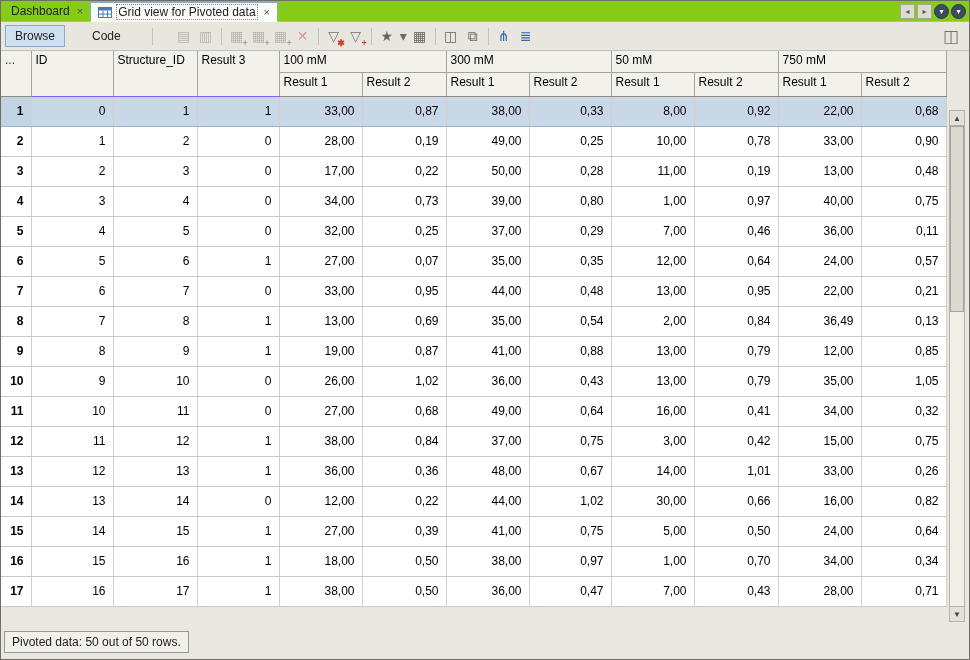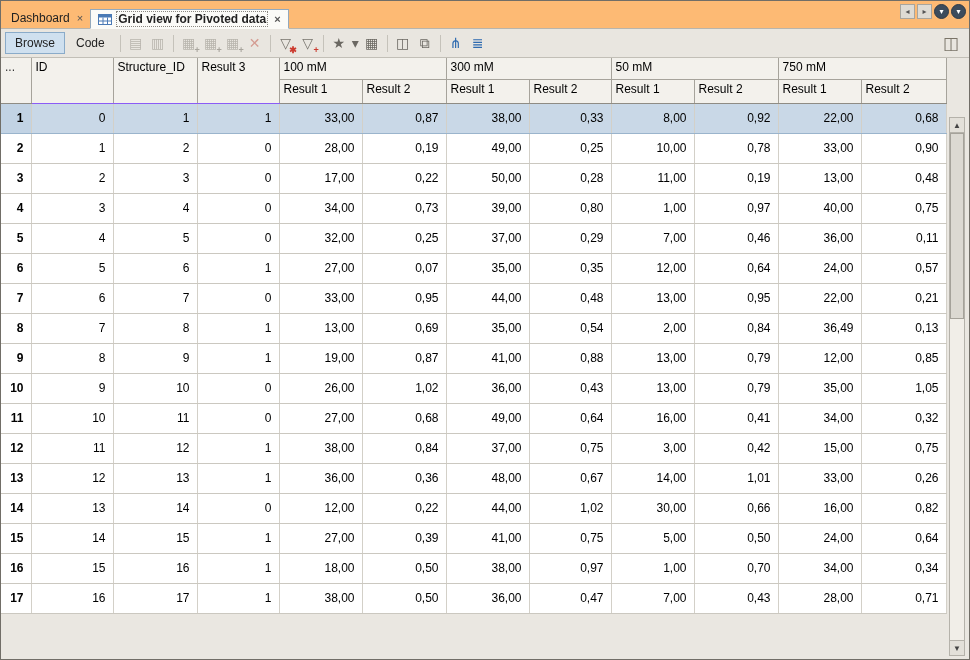--- a/index.html
+++ b/index.html
@@ -1,31 +1,31 @@
 <!DOCTYPE html>
 <html><head>
 <meta charset="utf-8">
 <style>
   * { margin:0; padding:0; box-sizing:border-box; }
   html,body { width:970px; height:660px; overflow:hidden; font-family:"Liberation Sans", sans-serif; }
   .app { width:970px; height:660px; border:1px solid #716e67; background:#eae7e1; display:flex; flex-direction:column; }
 
   
-  .tabbar { height:28px; background:#fdba74; border-bottom:1px solid #b8b5ad; display:flex; align-items:flex-end; padding-left:3px; position:relative; flex:0 0 auto; }
+  .tabbar { height:21px; background:#84cc16; border-bottom:1px solid #b8b5ad; display:flex; align-items:flex-end; padding-left:3px; position:relative; flex:0 0 auto; }
   .tab { display:flex; align-items:center; gap:5px; height:20px; padding:0 7px; font-size:12px; color:#222; cursor:default; }
-  .tab.active { background:#fbfbf8; border:1px solid #93a9bd; border-bottom:1px solid #fbfbf8; margin-bottom:-1px;font-weight:bold; }
+  .tab.active { background:#fbfbf8; border:1px solid #93a9bd; border-bottom:1px solid #fbfbf8; margin-bottom:-1px; }
   .tab .close { color:#555; font-size:11px; margin-left:2px; }
   .tab .label.focused { outline:1px dotted #8a8780; padding:0 1px; }
   .grid-ic { width:14px; height:11px; display:inline-block; }
   .nav-controls { position:absolute; right:3px; top:3px; display:flex; gap:2px; align-items:center; }
   .nav-btn { width:15px; height:15px; font-size:8px; display:flex; align-items:center; justify-content:center; background:#dedbd4; border:1px solid #a8a59d; color:#555; }
   .nav-btn.round { border-radius:50%; background:#3d4c5c; color:#fff; border:1px solid #2c3a48; }
 
   
-  .toolbar { height:29px; background:#e9e6e0; border-bottom:1px solid #c2bfb7; display:flex; align-items:center; padding:0 4px; flex:0 0 auto; }
+  .toolbar { height:29px; background:#e9e6e0; border-bottom:1px solid #c2bfb7; display:flex; align-items:center; padding:0 4px; flex:0 0 auto;gap:16px; }
   .mode-btn { font-size:12px; padding:3px 9px; color:#222; margin-right:1px; border:1px solid transparent; }
   .mode-btn.active { background:#cfe0ef; border:1px solid #8aabc9; }
   .tsep { width:1px; height:17px; background:#c5c2ba; margin:0 4px; display:inline-block; }
   .tbtn { position:relative; width:22px; height:22px; display:flex; align-items:center; justify-content:center; font-size:14px; }
   .tbtn.narrow { width:11px; }
   .tbtn .badge { position:absolute; right:0; bottom:-1px; font-size:9px; font-weight:bold; line-height:1; }
   .toolbar-spacer { flex:1; }
   .book { font-size:17px; color:#7a7468; margin-right:6px; }
 
   
@@ -429,14 +429,17 @@
 
     <div class="vscroll">
       <div class="sbtn">▲</div>
       <div class="strack">
         <div class="sthumb"></div>
       </div>
       <div class="sbtn down">▼</div>
     </div>
   </div>
 
+  <div class="statusbar">
+    <span class="status-box">Pivoted data: 50 out of 50 rows.</span>
+  </div>
 
 </div>
 
 </body></html>

